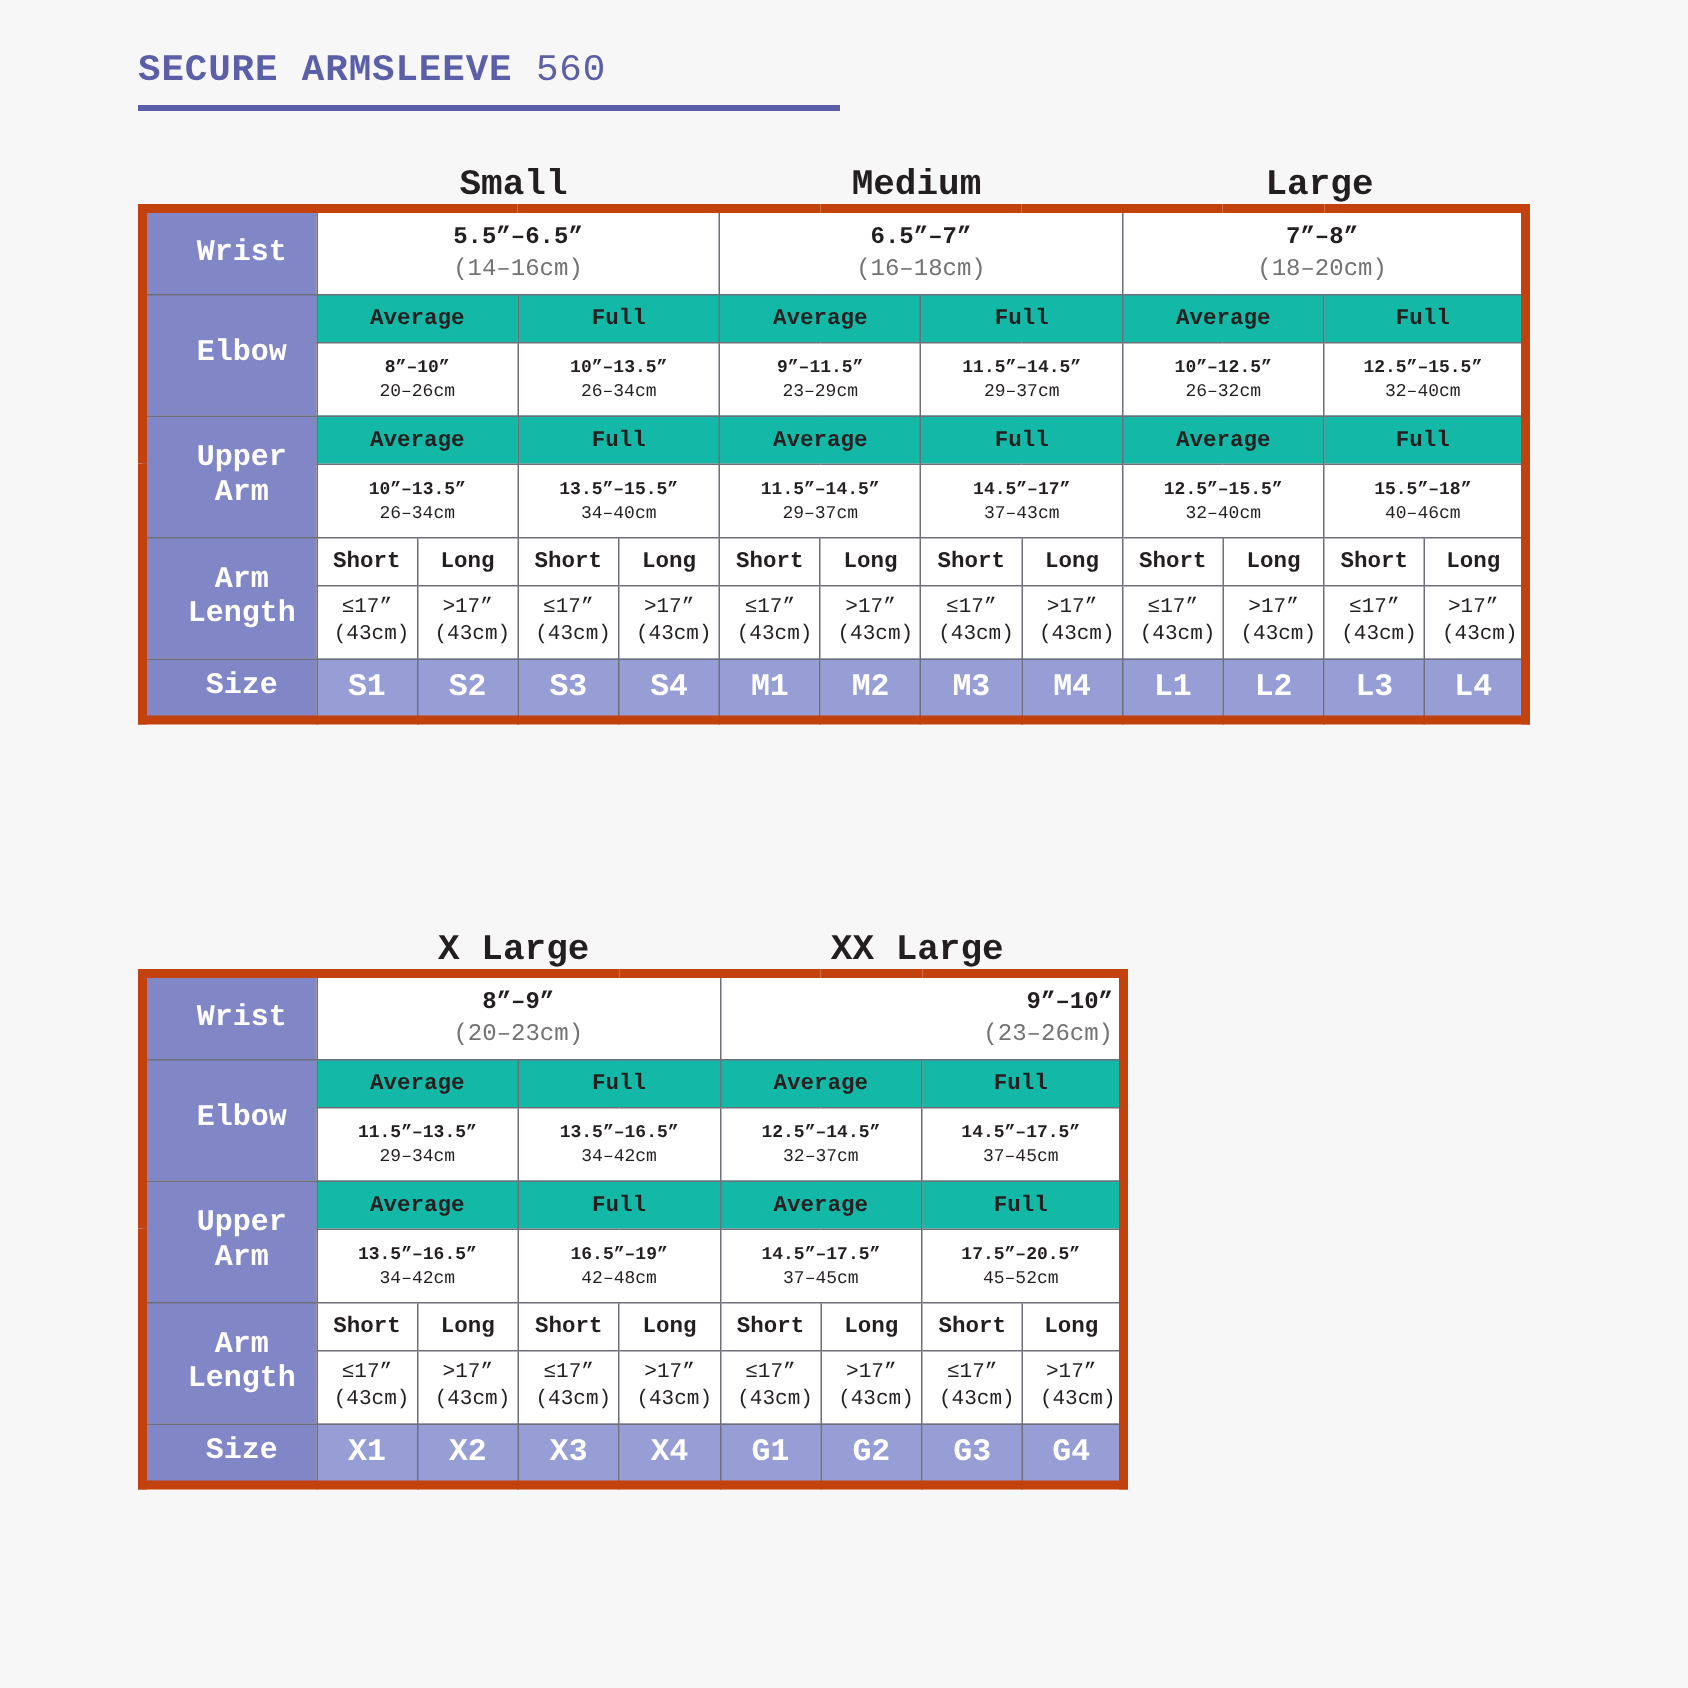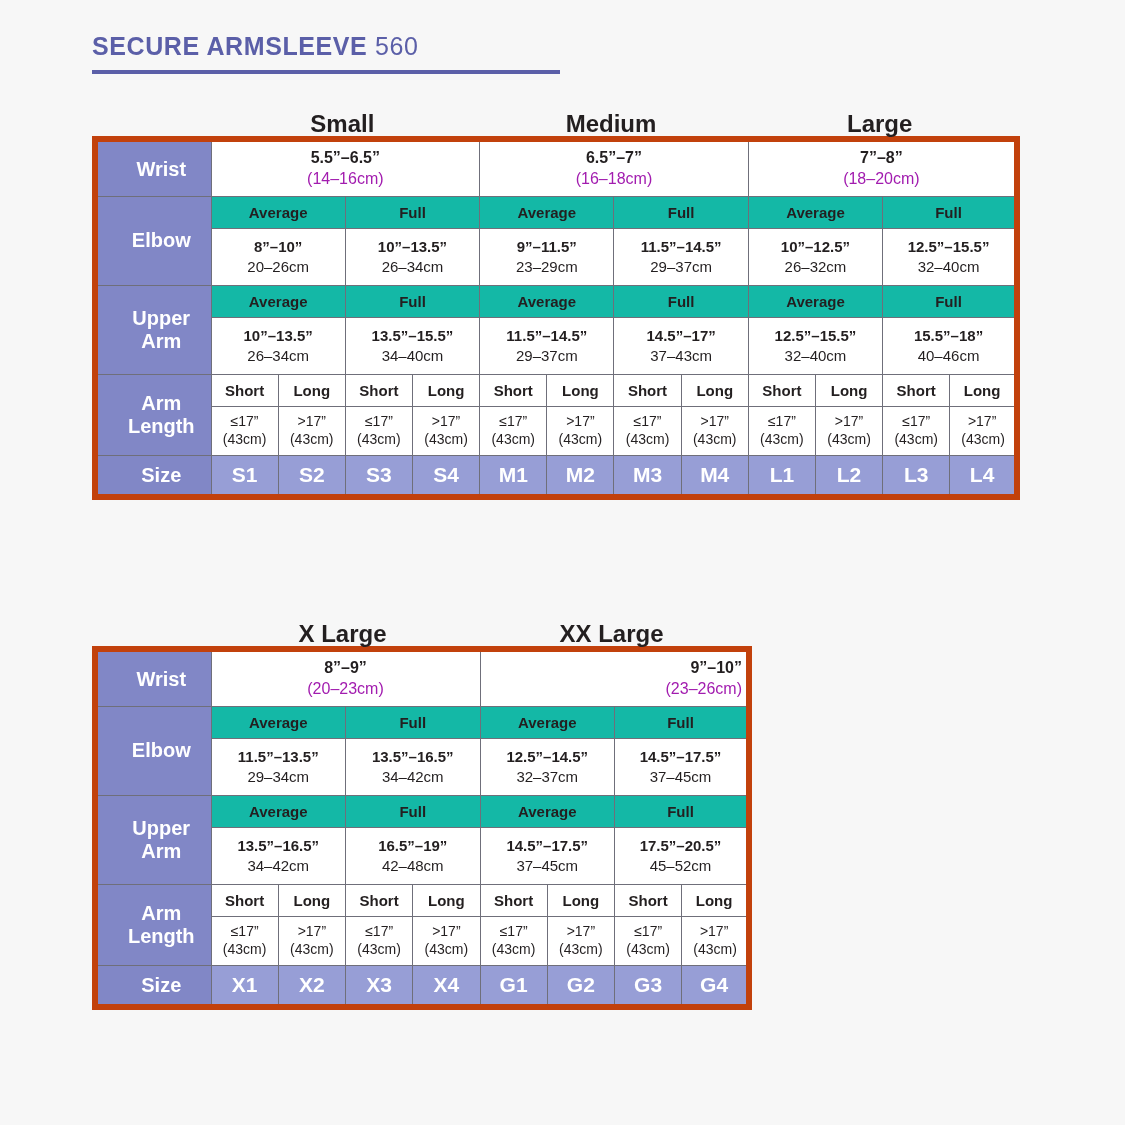--- a/index.html
+++ b/index.html
@@ -6,21 +6,21 @@
 
   body {
     width: 1125px;
     height: 1125px;
     background: #f7f7f7;
     font-family: "Liberation Sans", sans-serif;
     color: #231f20;
     overflow: hidden;
   }
 
-  .page { position: relative; width: 1125px; height: 905px; }
+  .page { position: relative; width: 1125px; height: 905px; font-family: Liberation Mono, monospace; }
 
   
   .title-block { position: absolute; left: 92px; top: 34px; }
   .title-text {
     font-size: 25px;
     letter-spacing: 0.6px;
     color: #5b5fa8;
     white-space: nowrap;
     line-height: 1;
   }
@@ -72,34 +72,34 @@
   }
   td.rowlab.first { border-top: 1px solid #8187c6; }
 
   
   td.wrist {
     font-size: 16px;
     line-height: 1.3;
     padding: 6px 4px;
   }
   td.wrist .inch { font-weight: 700; display: block; }
-  td.wrist .cm   { font-weight: 400; display: block; color: #a21caf; }
+  td.wrist .cm   { font-weight: 400; display: block; color: #737373; }
 
   
   td.band {
     background: #14b8a6;
     font-weight: 700;
     font-size: 15px;
     padding: 7px 2px;
     color: #231f20;
   }
 
   
   td.meas {
-    font-size: 15px;
+    font-size: 12px;
     line-height: 1.34;
     padding: 8px 2px;
   }
   td.meas .inch { font-weight: 700; display: block; white-space: nowrap; }
   td.meas .cm   { font-weight: 400; display: block; white-space: nowrap; }
 
   
   td.slhdr {
     font-weight: 700;
     font-size: 15px;

